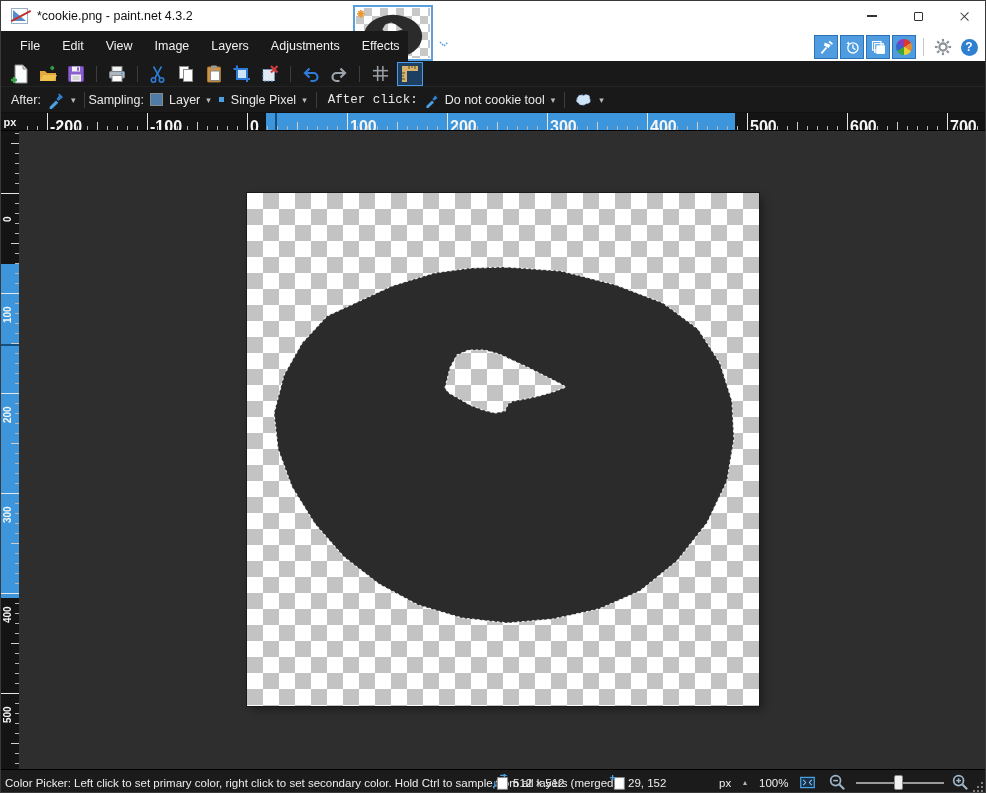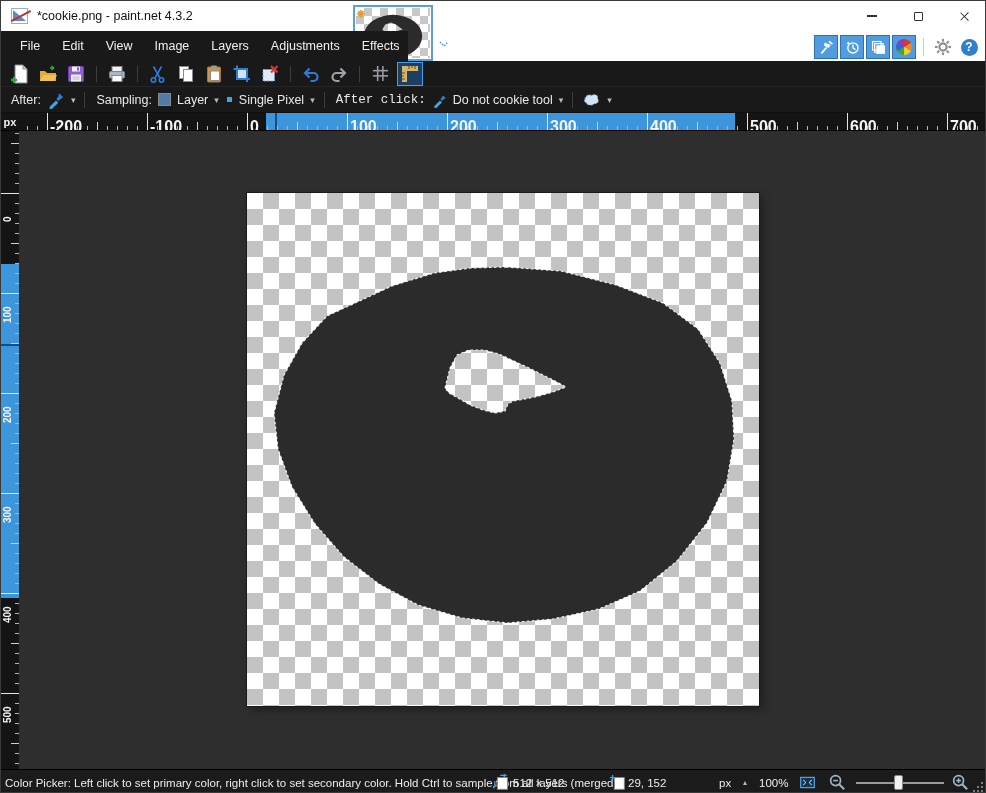--- a/index.html
+++ b/index.html
@@ -310,21 +310,21 @@
 
   <div id="tool-options">
     <span class="opt-label">After:</span>
     <svg width="18" height="18" viewBox="0 0 20 20">
       <path d="M3 17.5 l7-7 2.5 2.5 -7 7 H3 Z" fill="#4aa0e0"></path>
       <path d="M10.5 9 l3.5-4.5 3 3 -4.5 3.5 Z" fill="#2f7fd0"></path>
       <line x1="13" y1="3.5" x2="17" y2="7.5" stroke="#2f7fd0" stroke-width="2"></line>
     </svg>
     <span class="dd-arrow">▾</span>
     <div class="tb-sep"></div>
-    <span class="opt-label" style="margin-left:8px;">Sampling:</span>
+    <span class="opt-label" style="margin-left:0;">Sampling:</span>
     <div class="swatch"></div>
     <span>Layer</span>
     <span class="dd-arrow">▾</span>
     <div class="pixel-sq"></div>
     <span>Single Pixel</span>
     <span class="dd-arrow">▾</span>
     <div class="tb-sep"></div>
     <span class="opt-label" style="margin-left:8px;font-family:Liberation Mono, monospace;">After click:</span>
     <svg width="16" height="16" viewBox="0 0 20 20">
       <path d="M3 17.5 l7-7 2.5 2.5 -7 7 H3 Z" fill="#4aa0e0"></path>

